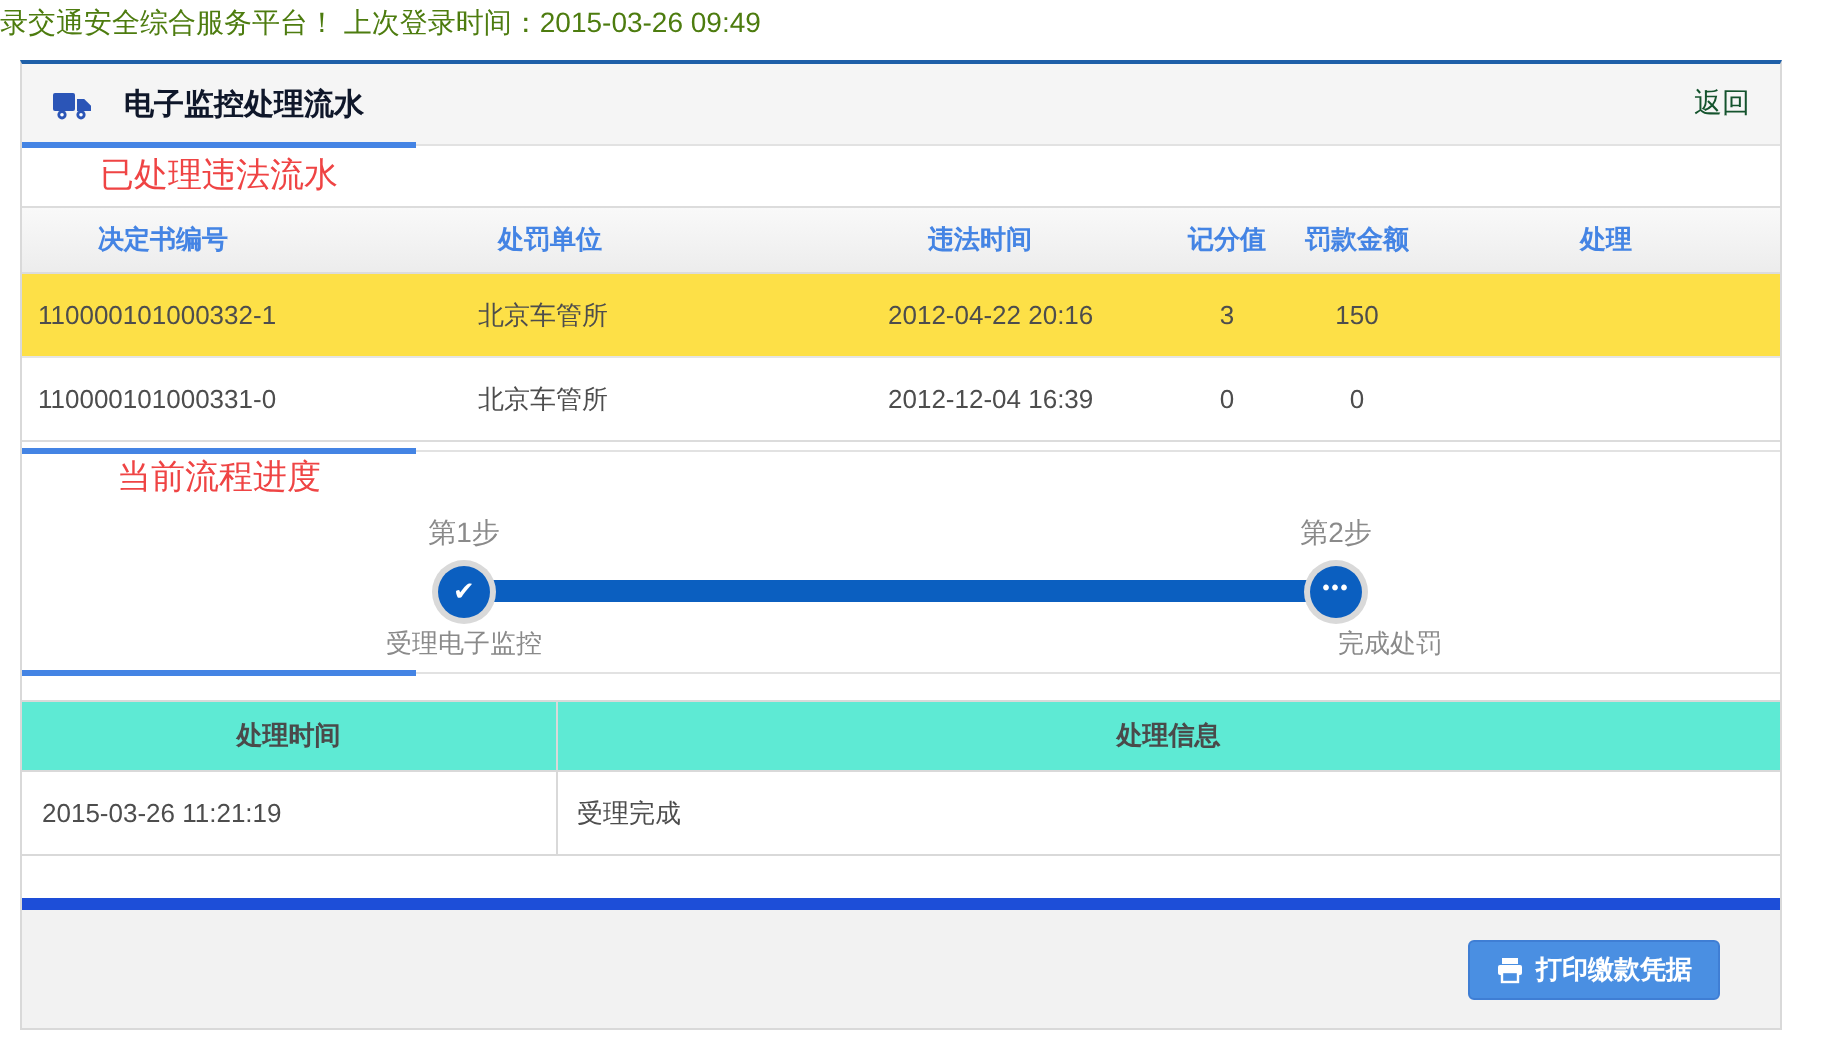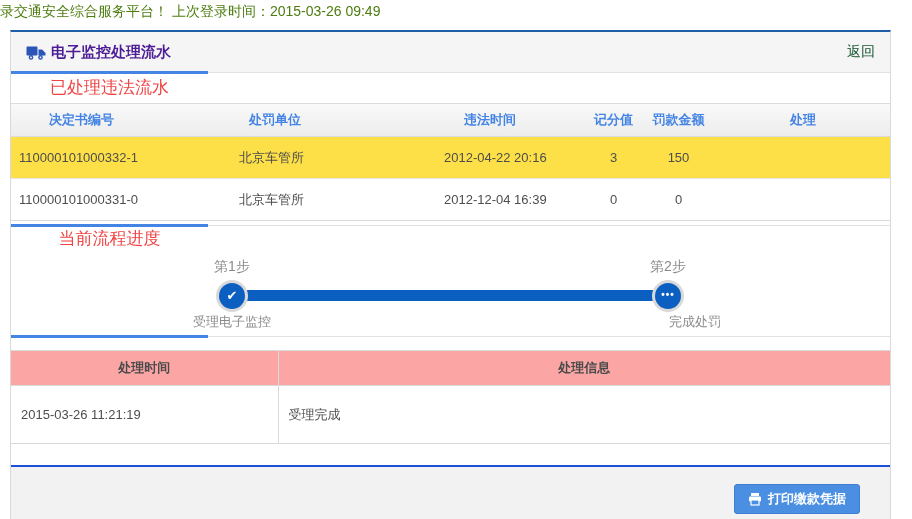--- a/index.html
+++ b/index.html
@@ -5,21 +5,21 @@
   * { margin:0; padding:0; box-sizing:border-box; }
   html,body { width:912px; height:519px; background:#fff; overflow:hidden;
     font-family:"Liberation Sans","DejaVu Sans",sans-serif; }
   .top-text { font-size:14px; color:#4d7c0f; line-height:20px; padding-top:1px; white-space:nowrap; }
 
   .panel { margin:9px 21px 0 10px; width:881px; background:#fff;
     border:1px solid #d9d9d9; border-top:2px solid #1e5fa8; }
 
   .panel-header { height:40px; background:#f5f5f5; display:flex; align-items:center;
     padding:0 15px; }
-  .panel-title { color:#4c1d95; font-size:15px; font-weight:bold; margin-left:5px; }
+  .panel-title { color:#0f172a; font-size:15px; font-weight:bold; margin-left:16px; }
   .spacer { flex:1; }
   .back-link { color:#14532d; font-size:14px; text-decoration:none; cursor:pointer; }
 
   .tab-strip { position:relative; border-top:1px solid #e2e2e2; }
   .tab-indicator { position:absolute; top:-2px; left:0; width:197px; height:3px; background:#4484e4; }
   .tab-label { width:197px; text-align:center; color:#ef4444; font-size:17px; cursor:pointer; }
   .tab-label.t1 { line-height:30px; height:30px; }
   .tab-label.t2 { line-height:26px; height:26px; }
 
   table { width:100%; border-collapse:collapse; table-layout:fixed; font-size:13px; color:#4d4d4d; }
@@ -43,26 +43,26 @@
   .step-circle.s1 { left:208px; font-size:13px; line-height:26px; }
   .step-circle.s2 { left:644px; font-size:10px; line-height:24px; letter-spacing:1px; font-weight:bold; }
   .step-top { position:absolute; top:6px; width:120px; text-align:center; font-size:14px; color:#8a8a8a; }
   .step-top.p1 { left:161px; } .step-top.p2 { left:597px; }
   .step-name { position:absolute; top:61px; width:160px; text-align:center; font-size:13px; color:#8a8a8a; }
   .step-name.p1 { left:141px; } .step-name.p2 { left:604px; }
 
   .strip3 { margin-top:2px; height:3px; }
   .tbl2 { margin-top:11px; border-top:1px solid #d9d9d9; }
   .tbl2 th, .tbl2 td { border:1px solid #d9d9d9; }
-  .tbl2 th { height:35px; background:#fca5a5; color:#4a4a4a; font-weight:bold; text-align:center; }
-  .tbl2 td { height:58px; padding-left:10px; text-align:left; }
+  .tbl2 th { height:35px; background:#5eead4; color:#4a4a4a; font-weight:bold; text-align:center; }
+  .tbl2 td { height:42px; padding-left:10px; text-align:left; }
   .tbl2 th:first-child, .tbl2 td:first-child { border-left:none; }
   .tbl2 th:last-child, .tbl2 td:last-child { border-right:none;margin-left:12px; }
 
-  .panel-footer { margin-top:21px; height:65px; background:#f2f2f2; border-top:2px solid #1d4ed8;
+  .panel-footer { margin-top:21px; height:65px; background:#f2f2f2; border-top:6px solid #1d4ed8;
     display:flex; align-items:center; justify-content:flex-end; padding-right:30px; }
   .print-btn { height:30px; padding:0 13px; background:#4a8fe2; border:1px solid #3f7ed4;
     border-radius:3px; color:#fff; font-size:13px; font-weight:bold; cursor:pointer;
     display:flex; align-items:center; gap:6px; font-family:inherit; }
   .icon { display:inline-flex; align-items:center; }
 </style>
 </head>
 <body>
 
 <div class="top-text">录交通安全综合服务平台！ 上次登录时间：2015-03-26 09:49</div>

